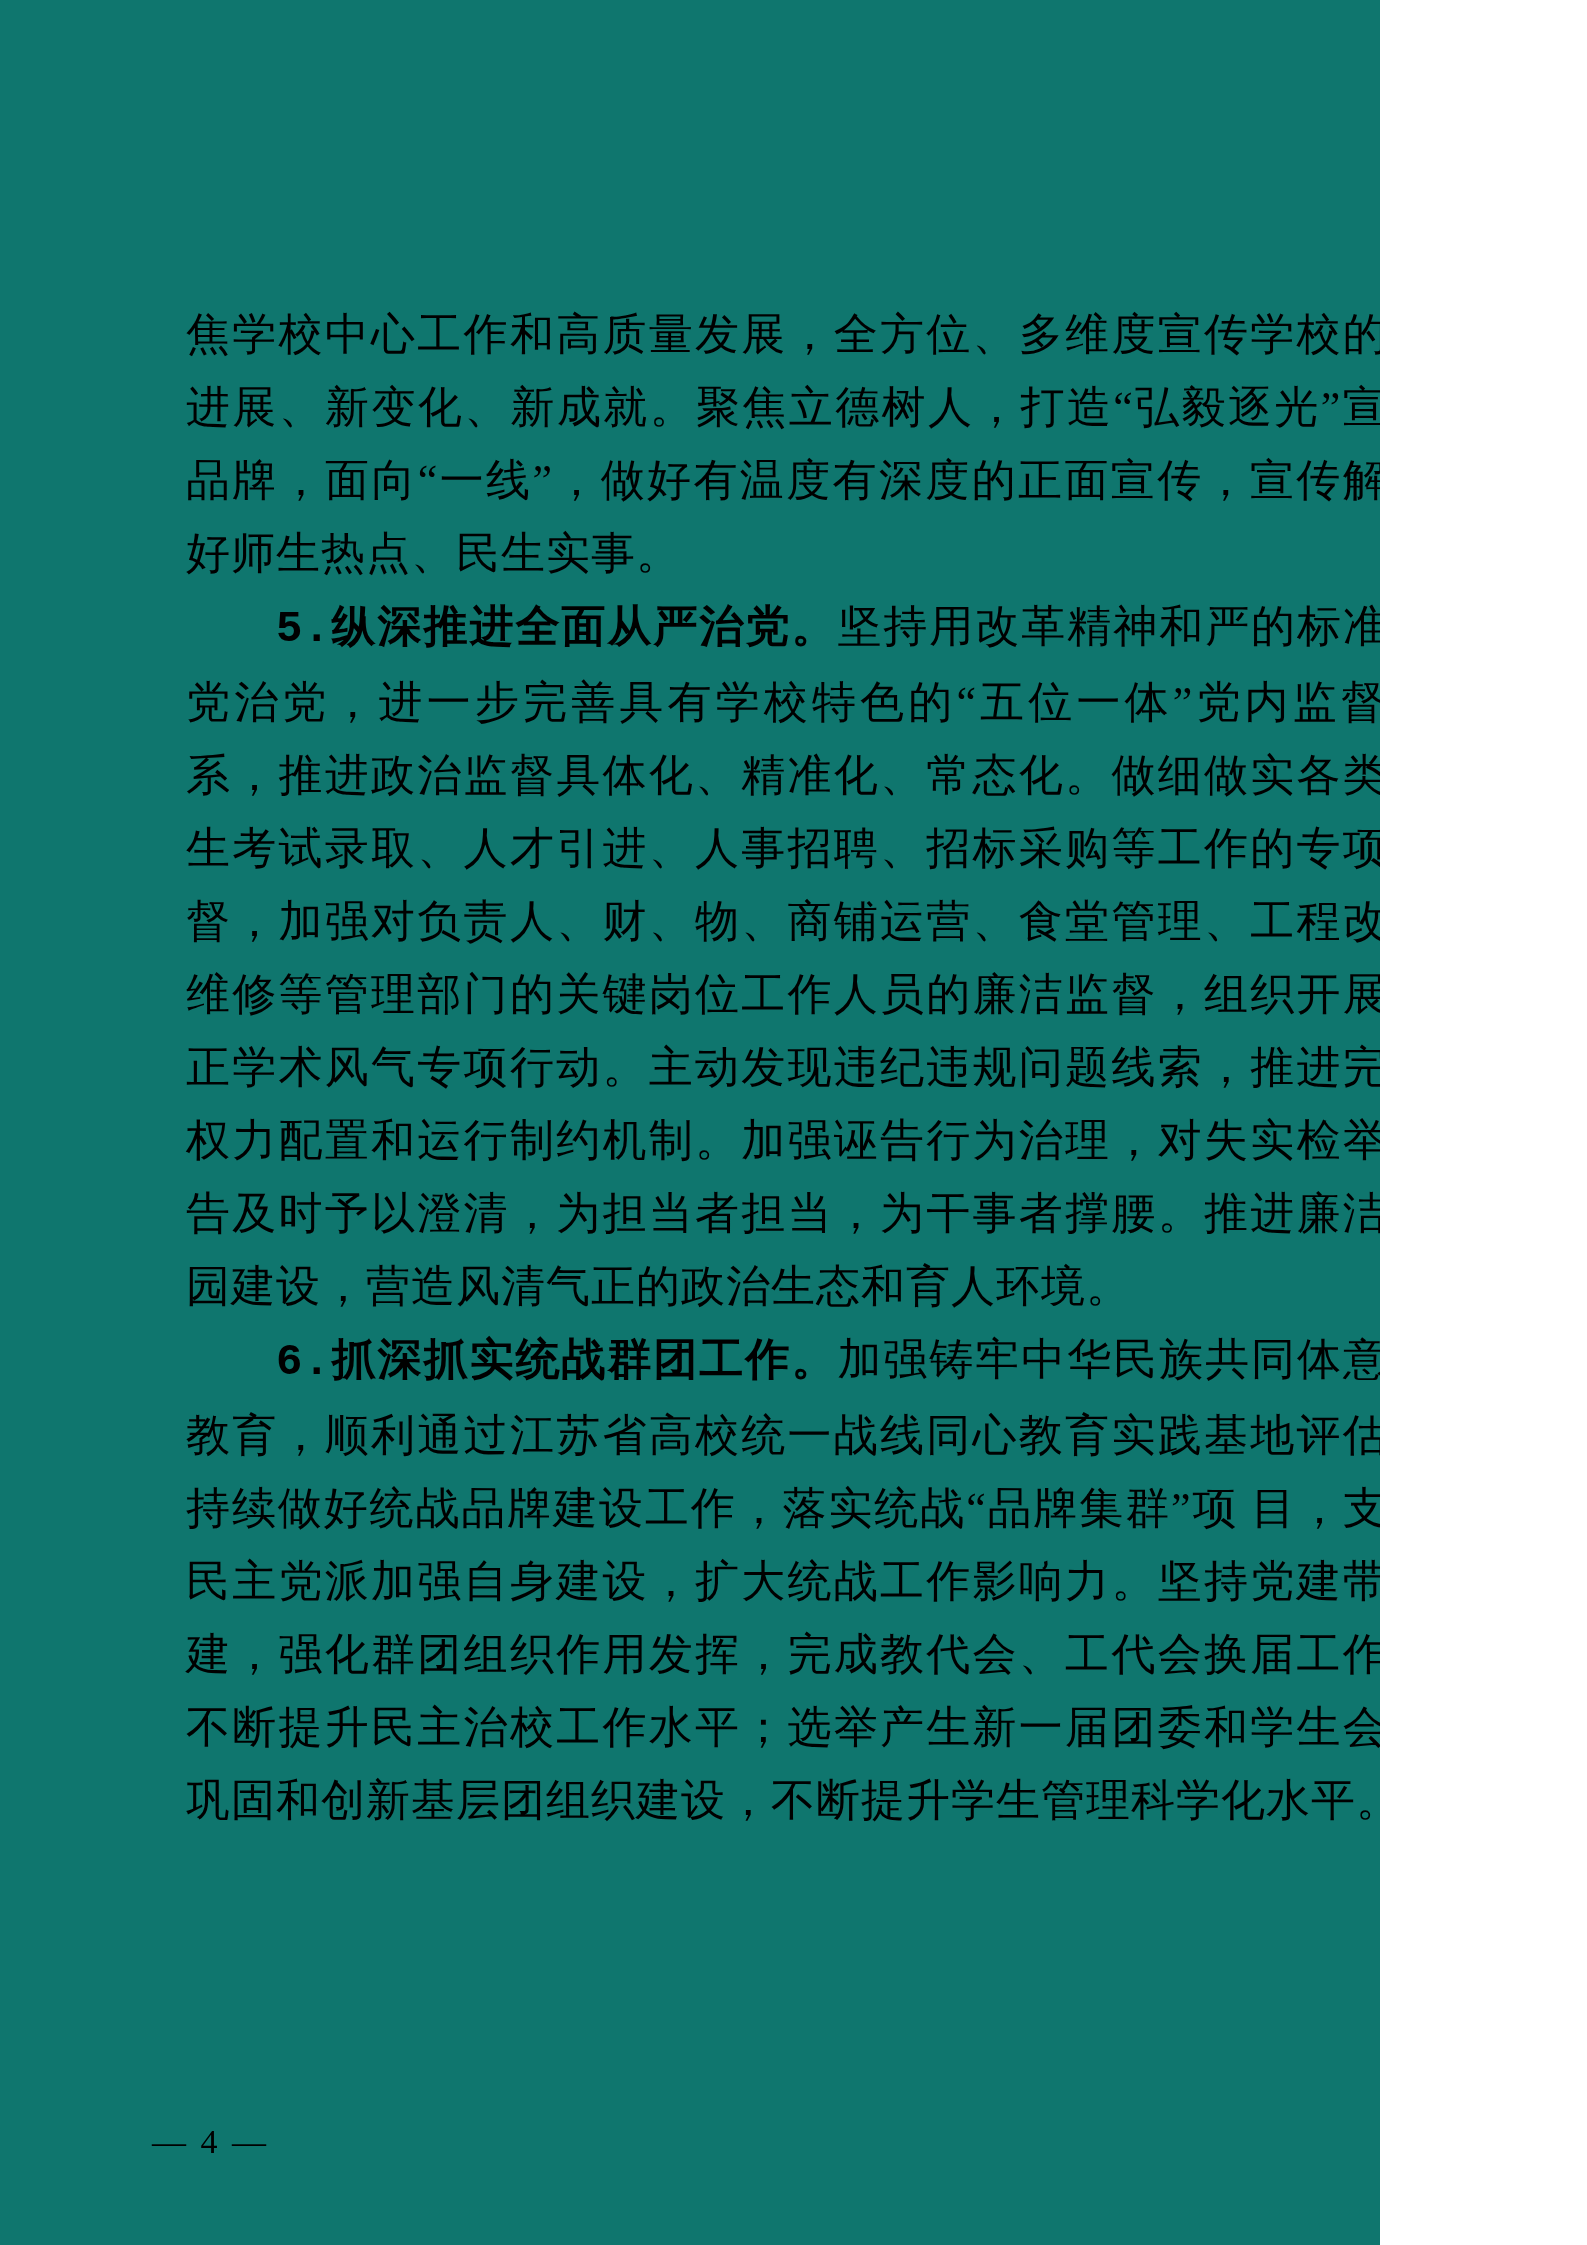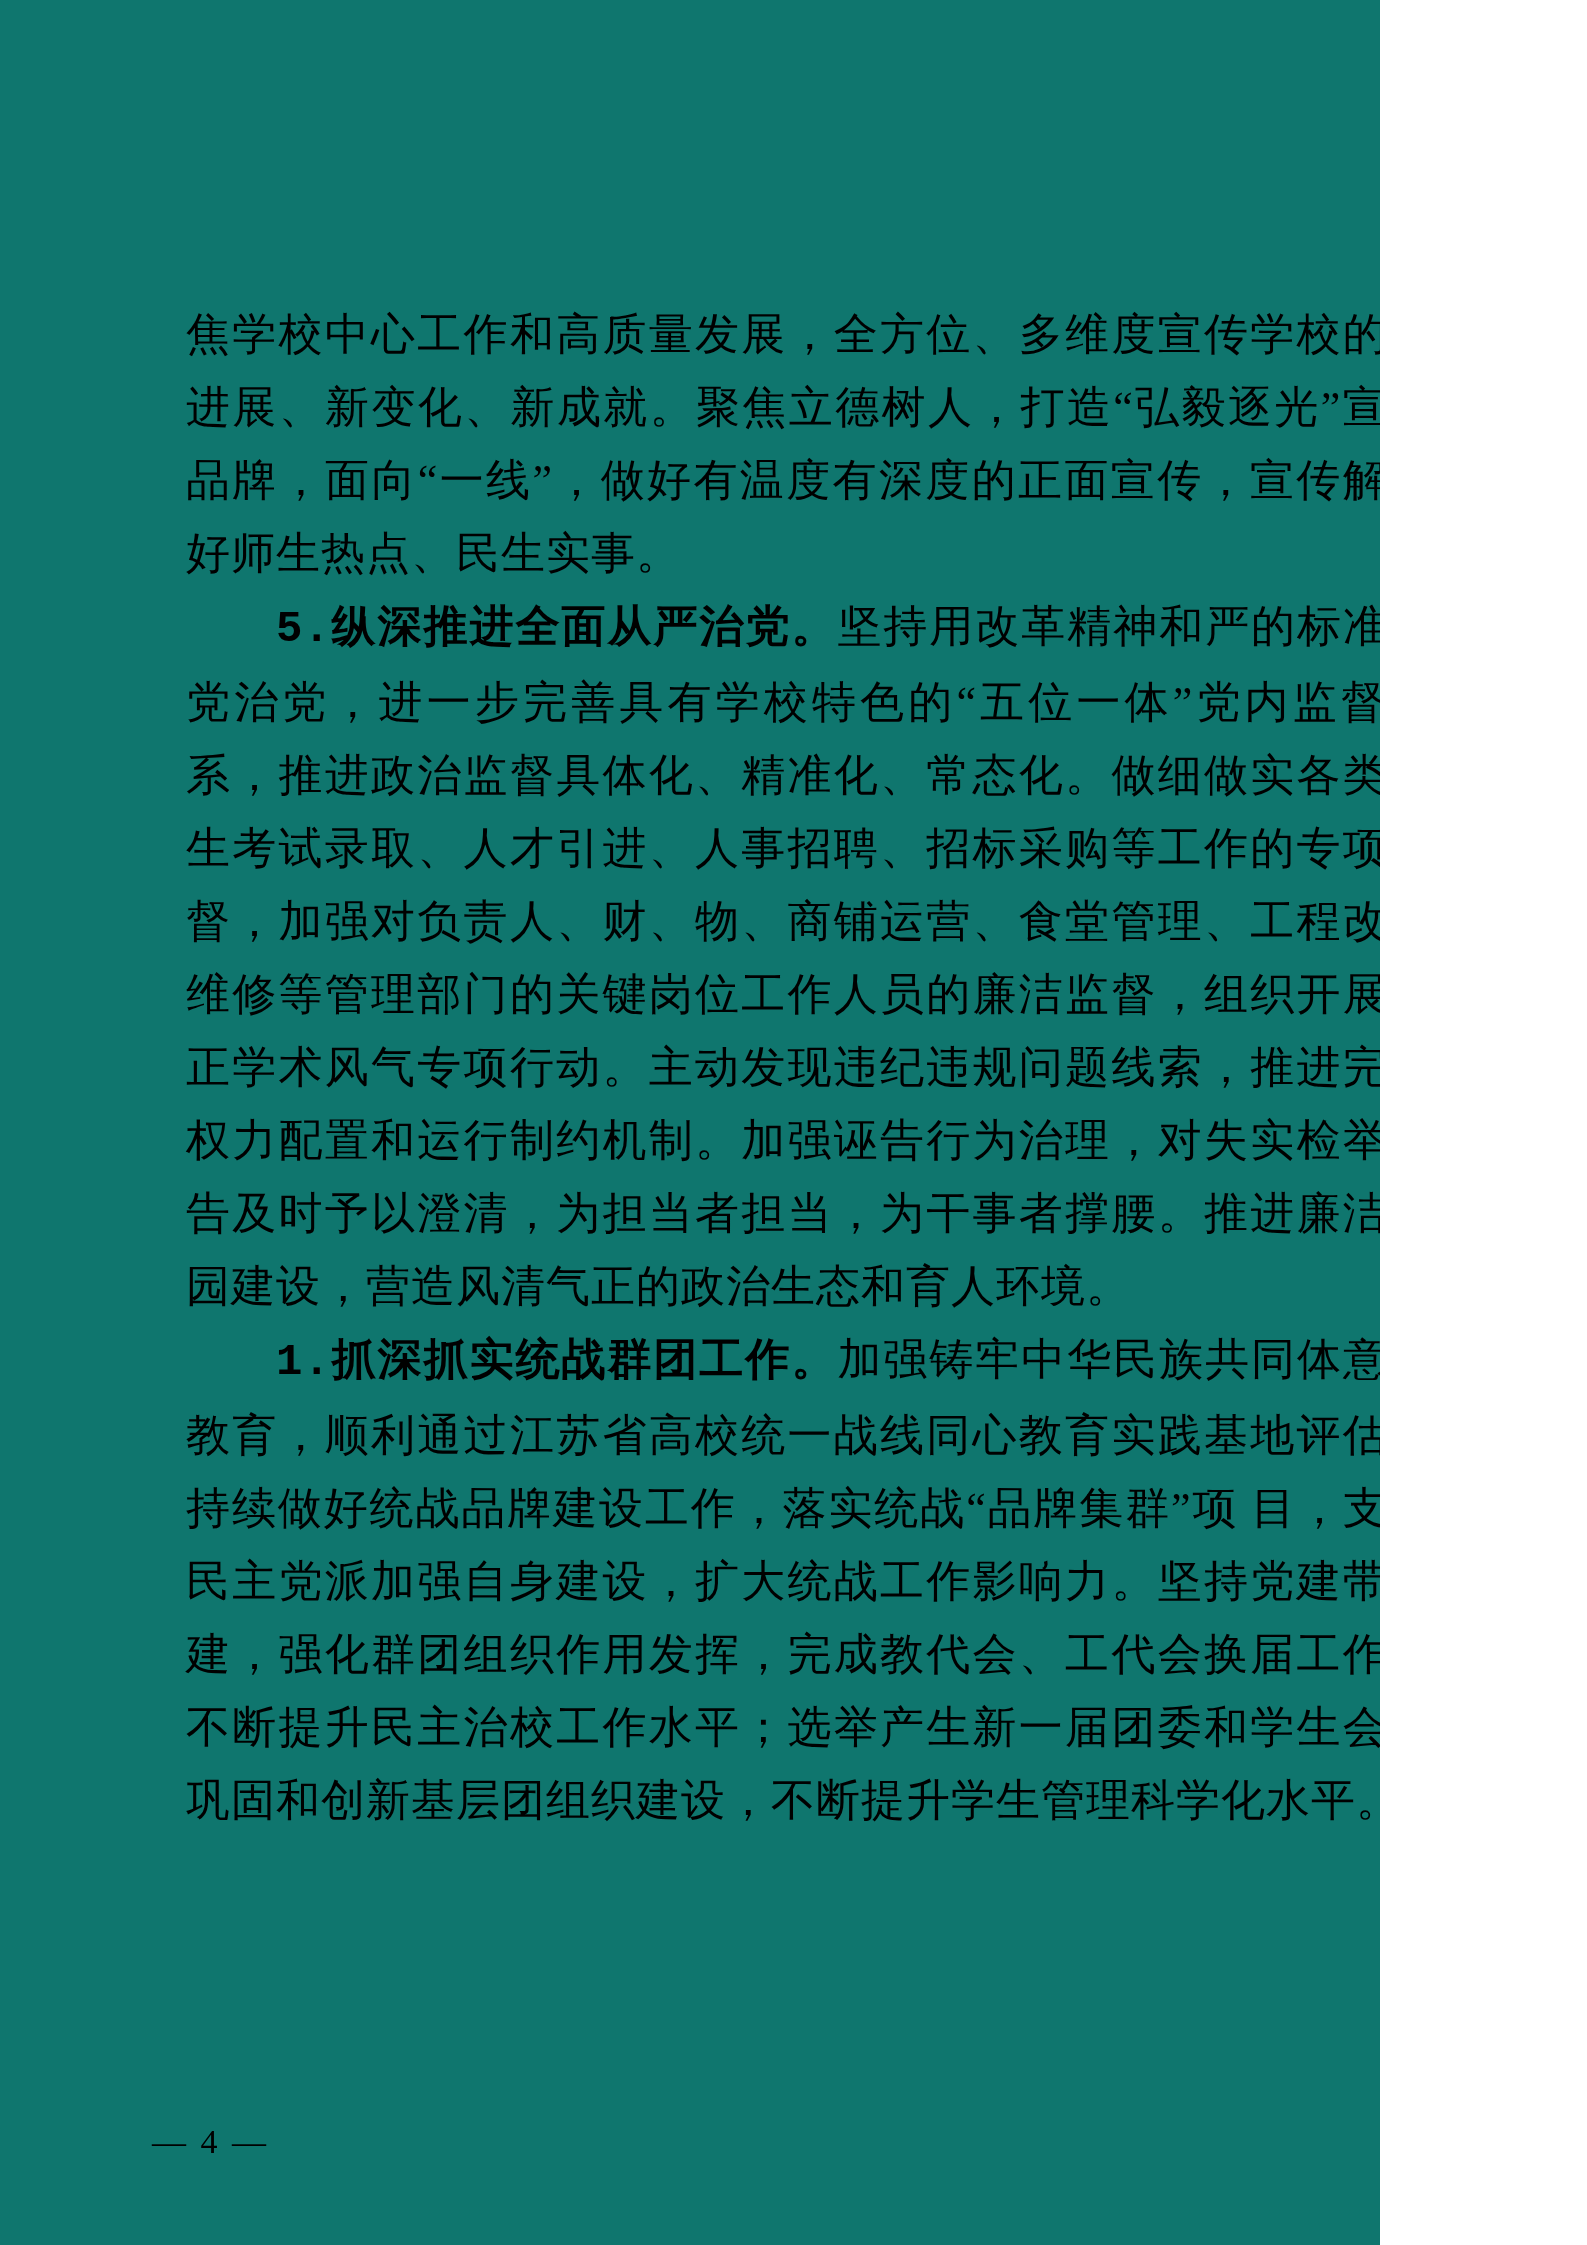--- a/index.html
+++ b/index.html
@@ -53,18 +53,18 @@
 </head>
 <body>
 
 <div class="page">
   <div class="content">
 
     <p class="para"><span>焦学校中心工作和高质量发展，全方位、多维度宣传学校的新进展、新变化、新成就。聚焦立德树人，打造“弘毅逐光”宣传品牌，面向“一线”，做好有温度有深度的正面宣传，宣传解读好师生热点、民生实事。</span></p>
 
     <p class="para indent"><span class="para-heading">5.纵深推进全面从严治党。</span><span>坚持用改革精神和严的标准管党治党，进一步完善具有学校特色的“五位一体”党内监督体系，推进政治监督具体化、精准化、常态化。做细做实各类招生考试录取、人才引进、人事招聘、招标采购等工作的专项监督，加强对负责人、财、物、商铺运营、食堂管理、工程改造维修等管理部门的关键岗位工作人员的廉洁监督，组织开展纯正学术风气专项行动。主动发现违纪违规问题线索，推进完善权力配置和运行制约机制。加强诬告行为治理，对失实检举控告及时予以澄清，为担当者担当，为干事者撑腰。推进廉洁校园建设，营造风清气正的政治生态和育人环境。</span></p>
 
-    <p class="para indent"><span class="para-heading">1.抓深抓实统战群团工作。</span><span>加强铸牢中华民族共同体意识教育，顺利通过江苏省高校统一战线同心教育实践基地评估。持续做好统战品牌建设工作，落实统战“品牌集群”项 目，支持民主党派加强自身建设，扩大统战工作影响力。坚持党建带群建，强化群团组织作用发挥，完成教代会、工代会换届工作，不断提升民主治校工作水平；选举产生新一届团委和学生会，巩固和创新基层团组织建设，不断提升学生管理科学化水平。</span></p>
+    <p class="para indent"><span class="para-heading">6.抓深抓实统战群团工作。</span><span>加强铸牢中华民族共同体意识教育，顺利通过江苏省高校统一战线同心教育实践基地评估。持续做好统战品牌建设工作，落实统战“品牌集群”项 目，支持民主党派加强自身建设，扩大统战工作影响力。坚持党建带群建，强化群团组织作用发挥，完成教代会、工代会换届工作，不断提升民主治校工作水平；选举产生新一届团委和学生会，巩固和创新基层团组织建设，不断提升学生管理科学化水平。</span></p>
 
   </div>
 
   <div class="footer-pagenum">— 4 —</div>
 </div>
 
 </body></html>

